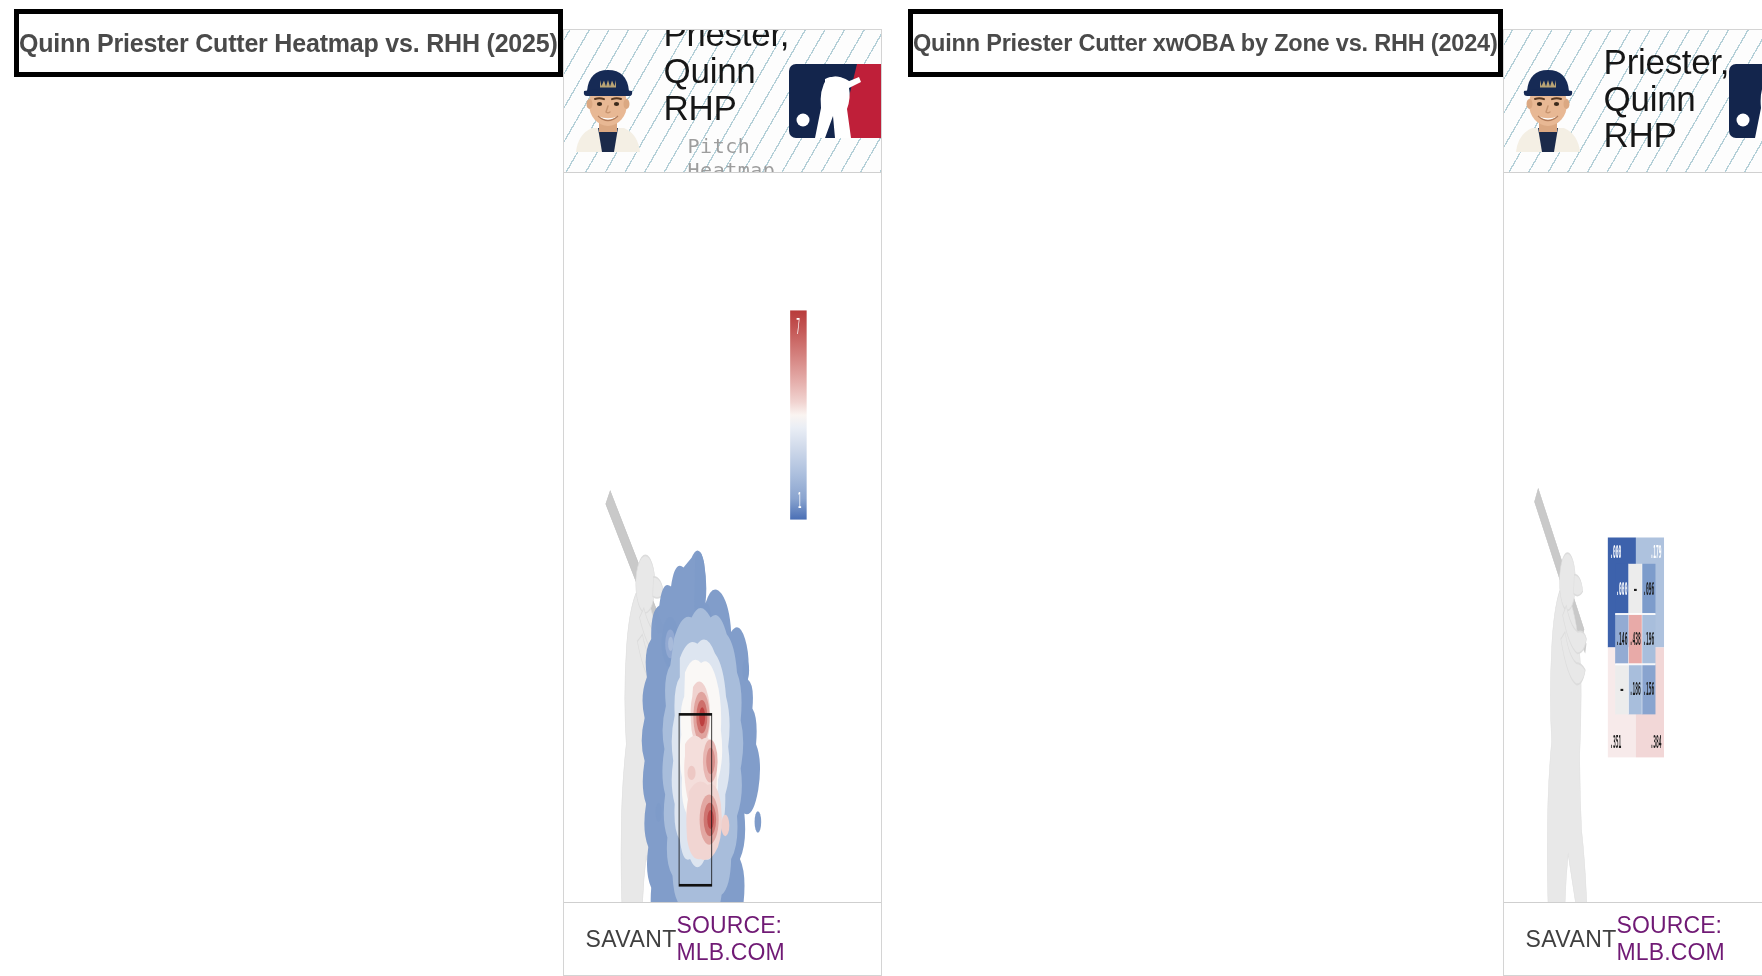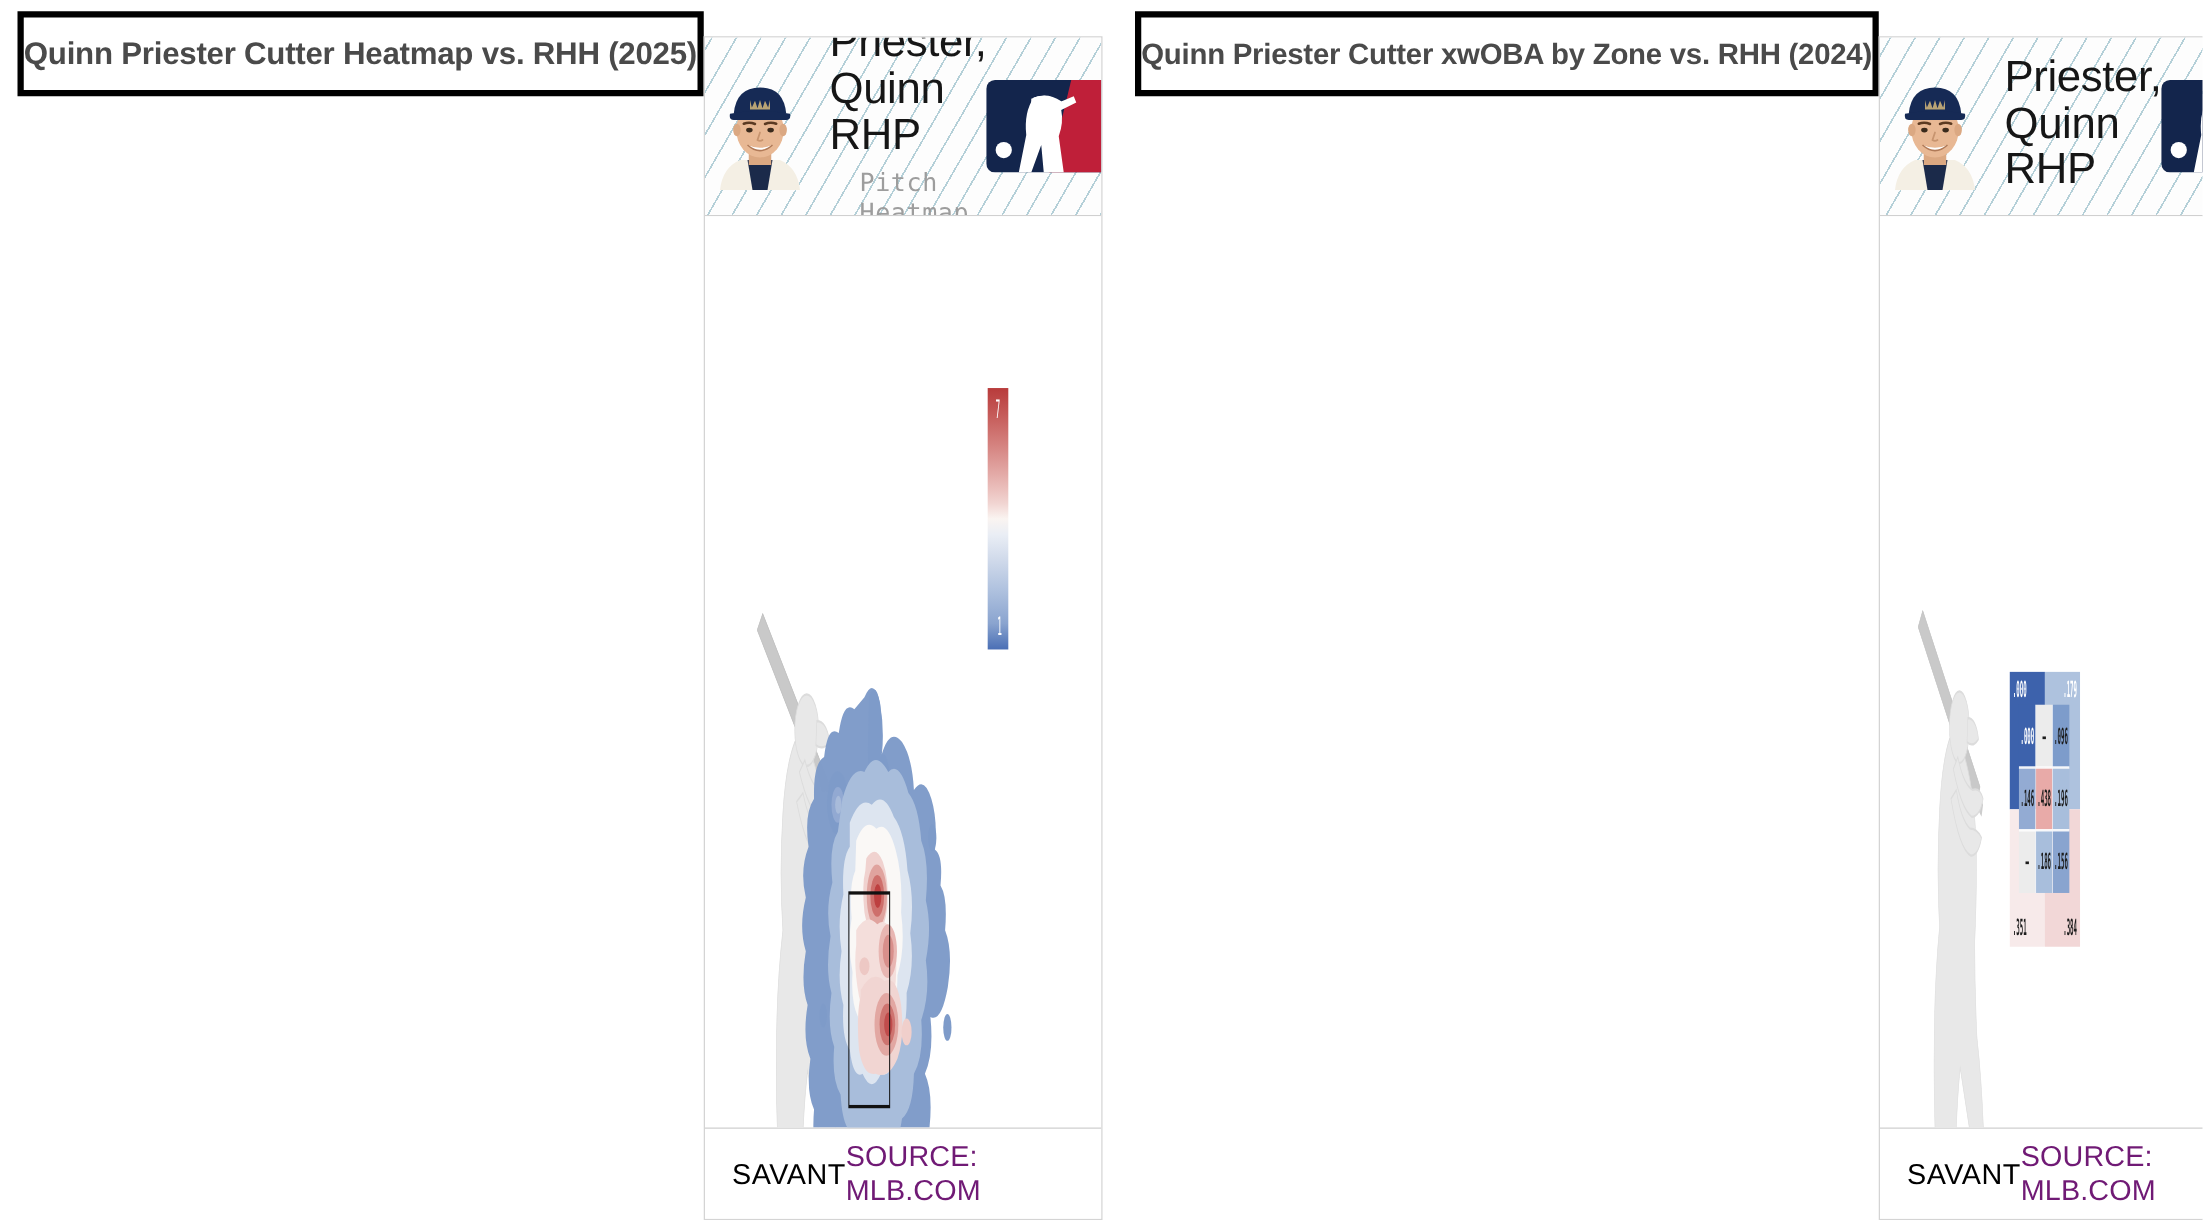--- a/index.html
+++ b/index.html
@@ -127,21 +127,21 @@
   .card-footer {
     height: 72px;
     display: flex;
     align-items: center;
     justify-content: space-between;
     padding: 0 22px;
     background: #ffffff;
   }
   .savant-text {
     font-size: 23px;
-    color: #000000;
+    color: #404040;
     letter-spacing: 0.4px;
   }
   .source-text {
     font-size: 23px;
     color: #701a75;
     letter-spacing: 0.1px;
   }
 
   
   .legend-label {

